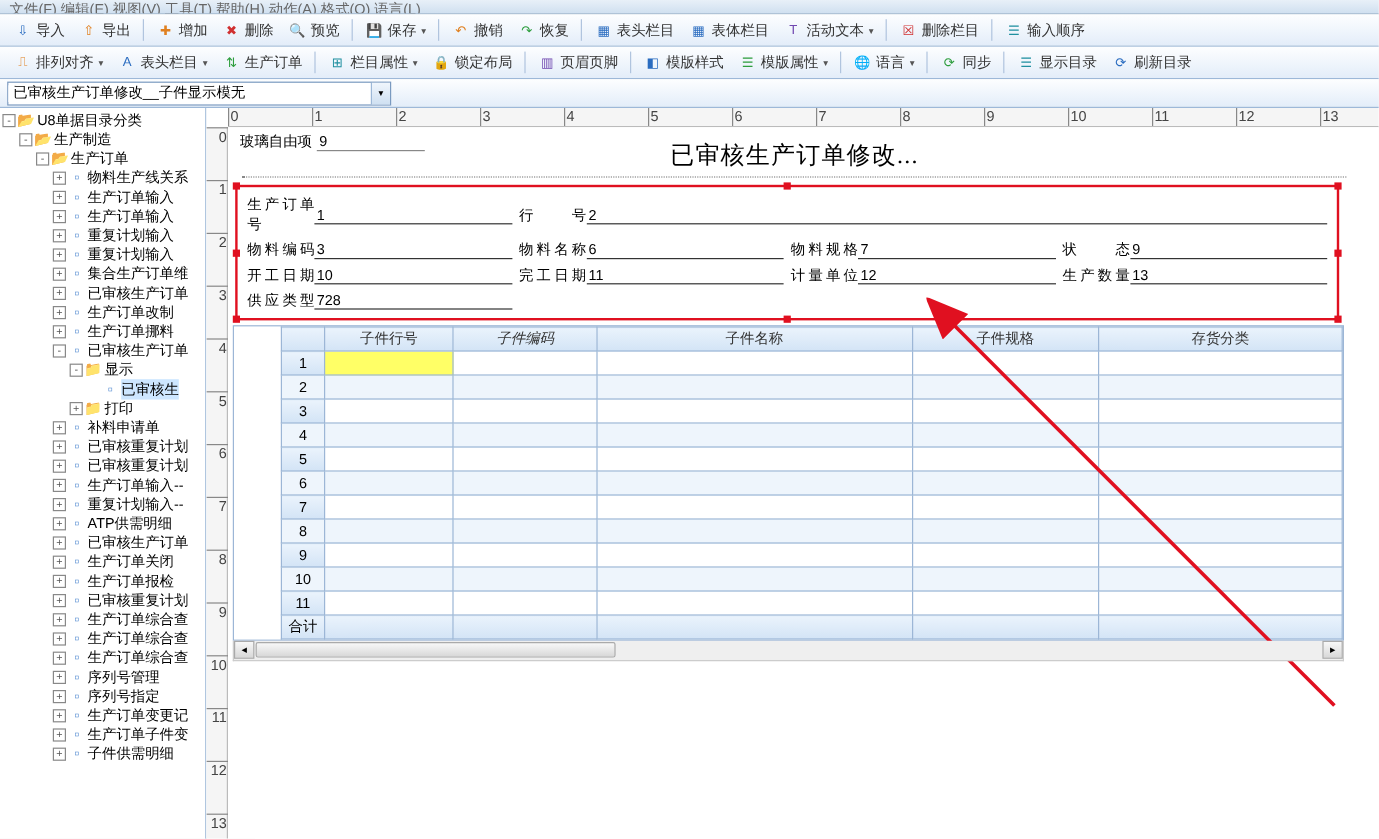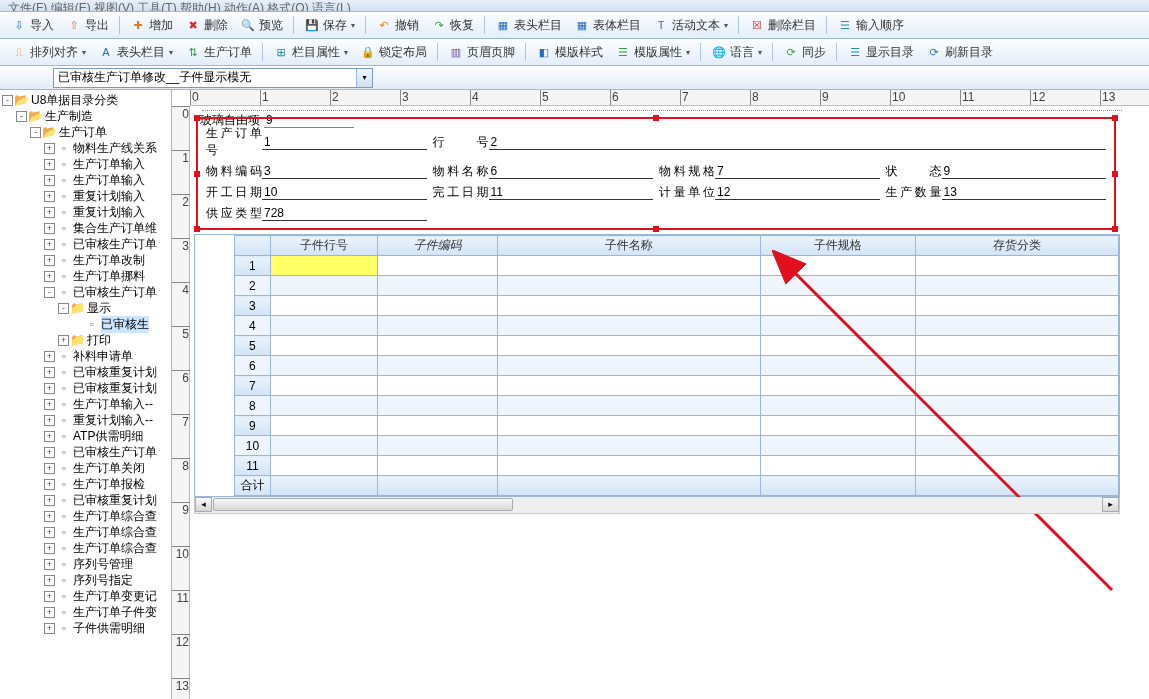--- a/index.html
+++ b/index.html
@@ -10,21 +10,21 @@
 
 
 .toolbar { display: flex; align-items: center; height: 27px; background: linear-gradient(#fdfeff,#e3edf9); border-bottom: 1px solid #9db8d8; padding: 0 6px; gap: 2px; }
 .tb-item { display: flex; align-items: center; gap: 3px; padding: 2px 5px; border-radius: 2px; cursor: pointer; white-space: nowrap; color: #333; }
 .tb-sep { width: 1px; height: 18px; background: #b0c4de; margin: 0 3px; }
 .tb-ico { width: 16px; height: 16px; display: inline-flex; align-items: center; justify-content: center; font-size: 11px; }
 .dd { font-size: 8px; color: #555; margin-left: 1px; }
 
 
 .combo-row { display: flex; align-items: center; height: 24px; background: linear-gradient(#fdfeff,#e3edf9); border-bottom: 1px solid #9db8d8; padding: 0 6px; }
-.combo { display: flex; align-items: center; background: #fff; border: 1px solid #7a9ac0; height: 20px; width: 320px; margin-left: 47px; }
+.combo { display: flex; align-items: center; background: #fff; border: 1px solid #7a9ac0; height: 20px; width: 320px; }
 .combo input { border: none; flex: 1; padding: 0 4px; font-size: 12px; outline: none; }
 .combo .dd-btn { width: 16px; height: 18px; background: linear-gradient(#f0f6fc,#cfe0f2); border-left: 1px solid #9db8d8; text-align: center; font-size: 8px; line-height: 18px; }
 
 
 .main { display: flex; height: calc(699px - 12px - 27px - 27px - 24px); }
 
 
 .tree-pane { width: 172px; background: #fff; border-right: 1px solid #9db8d8; overflow: hidden; }
 .tree { padding: 2px 0; }
 .tree .row { display: flex; align-items: center; height: 16px; white-space: nowrap; cursor: pointer; }
@@ -503,20 +503,23 @@
         <div class="tick" style="top: 572px;">13</div>
       </div>
     <div class="canvas">
       <div class="page">
 
         <div class="freefield">
           <span class="fl">玻璃自由项</span>
           <span class="fv">9</span>
         </div>
 
+        <div class="title-area">
+          <div class="t">已审核生产订单修改...</div>
+        </div>
         <div class="dot-line"></div>
 
         <div class="hdr-box">
           <div class="handle h-tl"></div>
             <div class="handle h-tm"></div>
             <div class="handle h-tr"></div>
           <div class="handle h-ml"></div>
             <div class="handle h-mr"></div>
           <div class="handle h-bl"></div>
             <div class="handle h-bm"></div>

